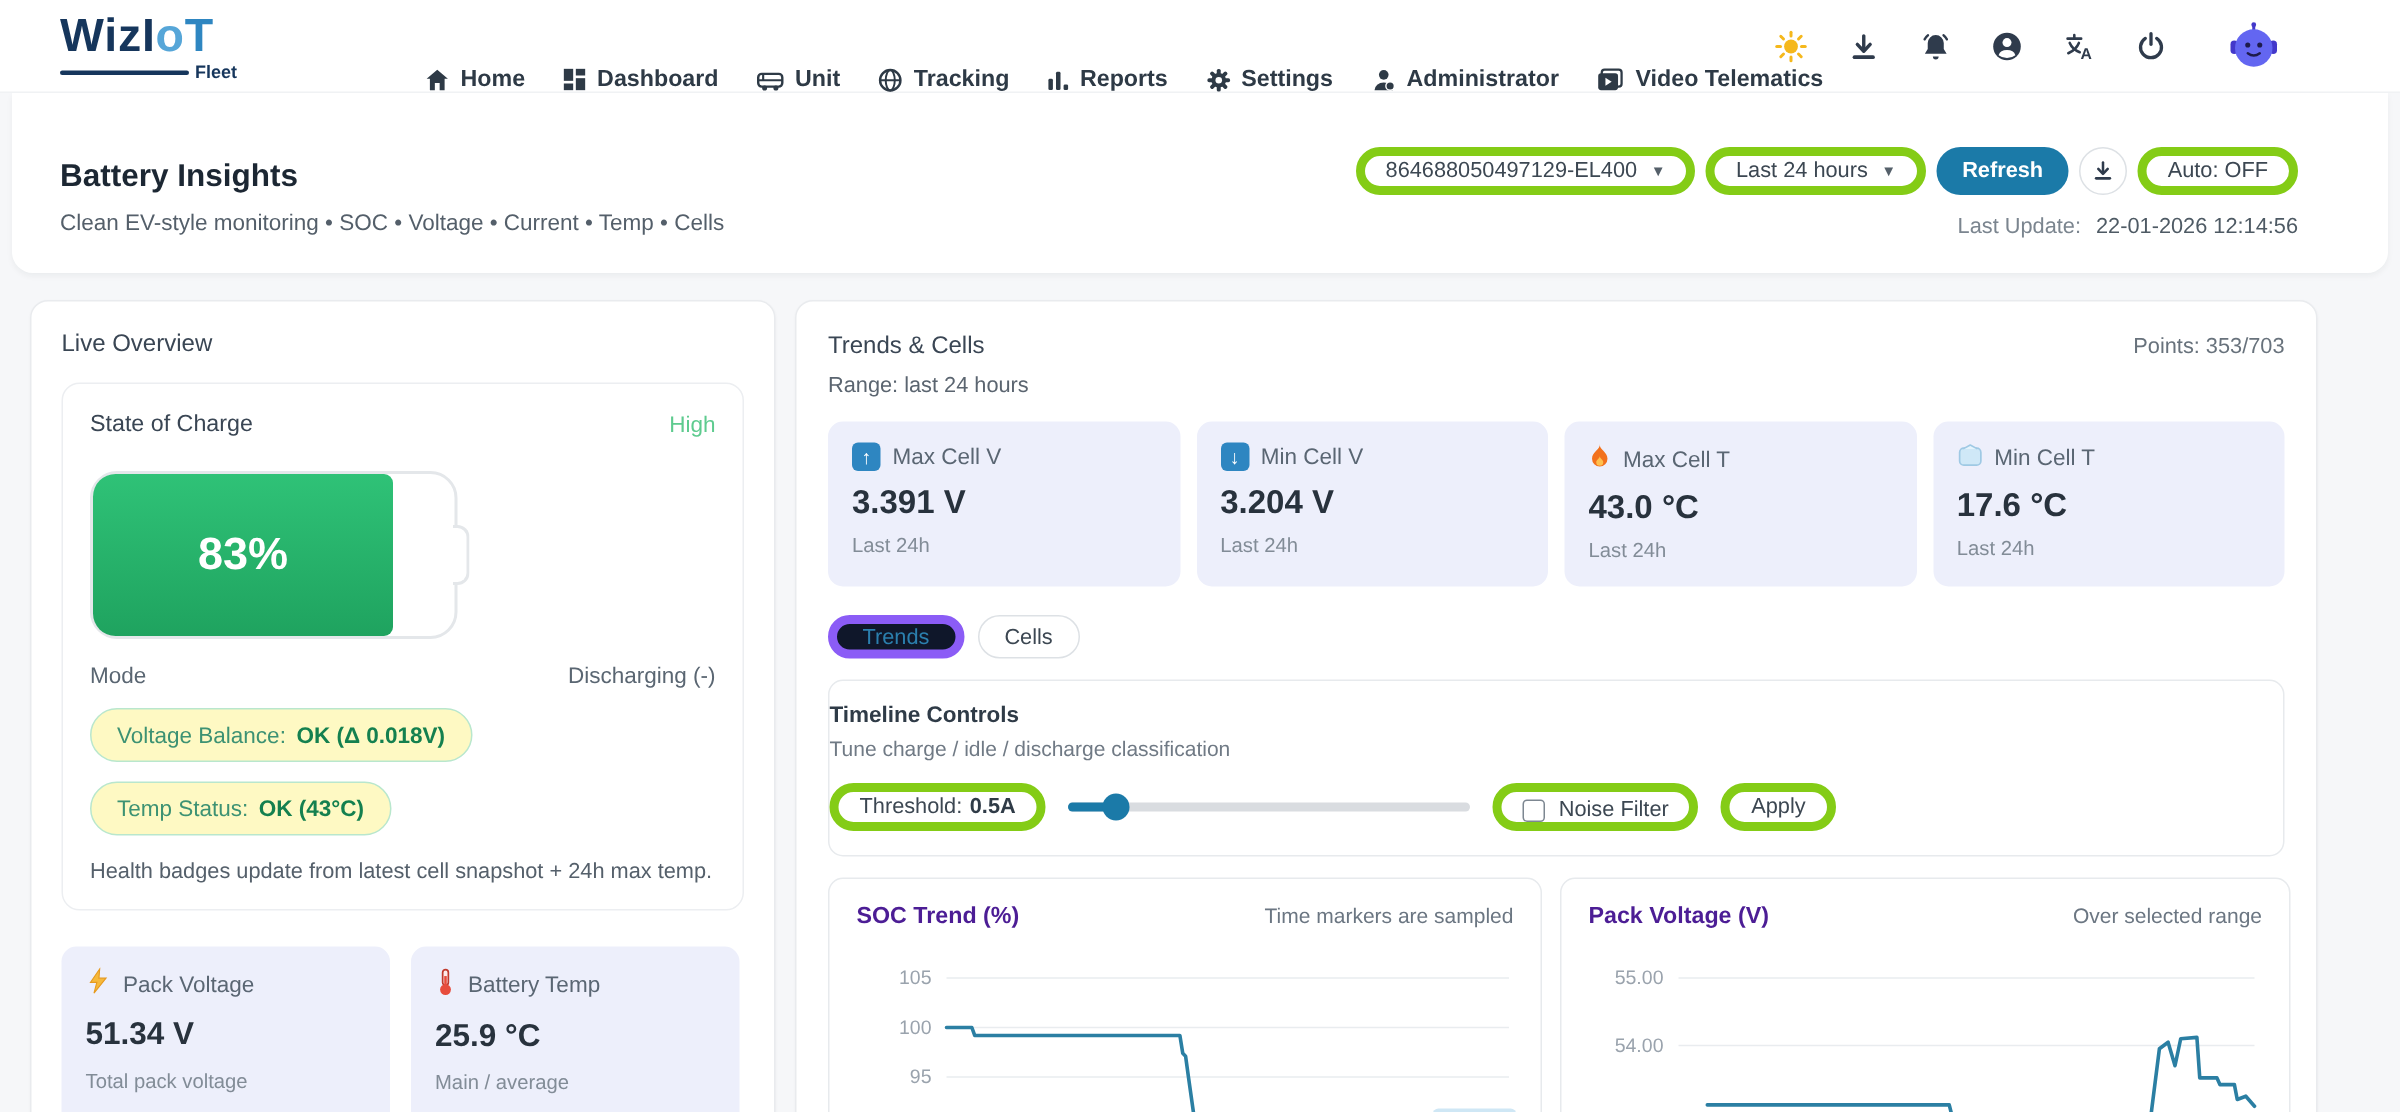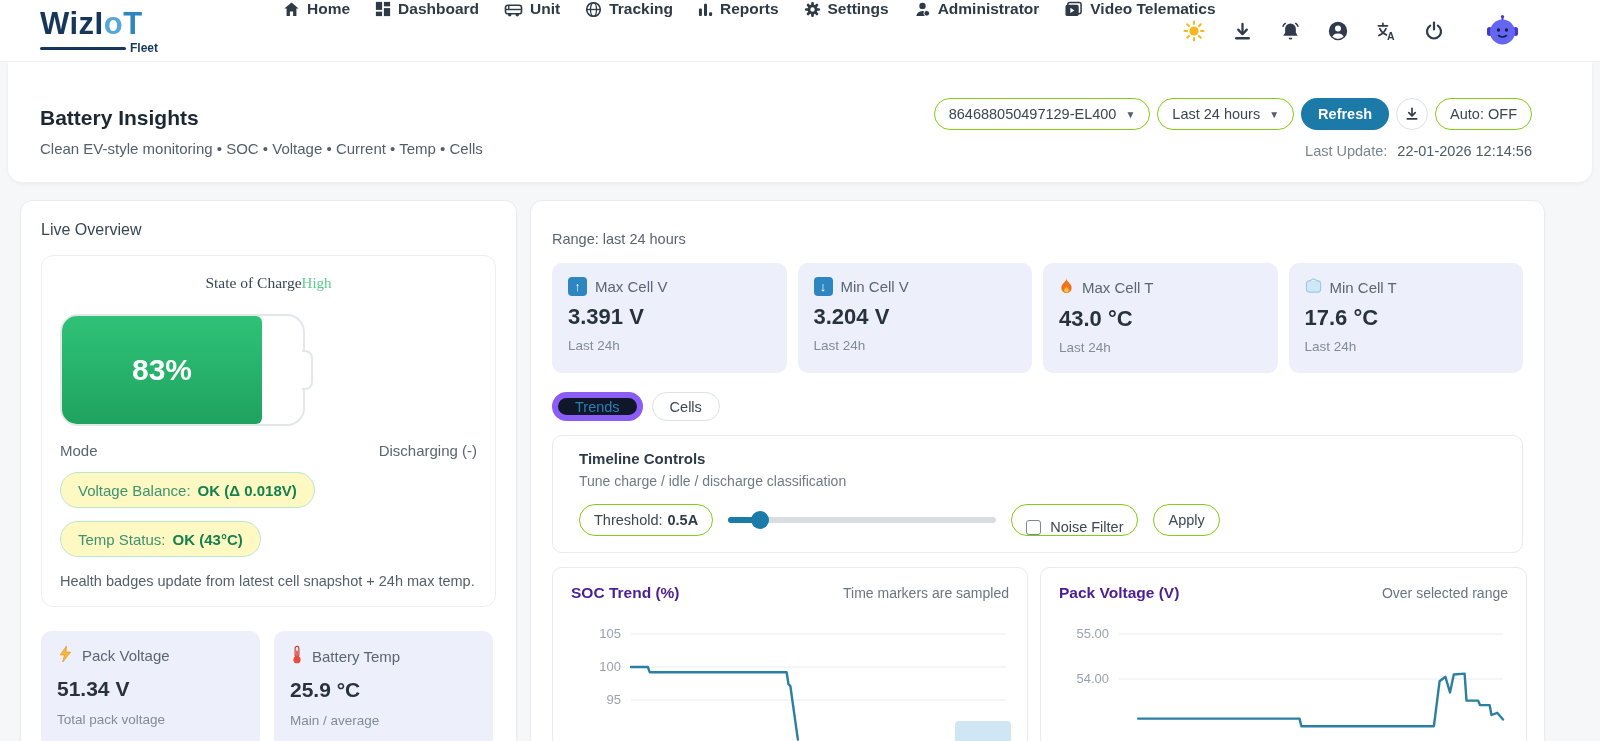--- a/index.html
+++ b/index.html
@@ -9,56 +9,56 @@
   
   .navbar { position:absolute; left:0; top:0; width:1600px; height:62px; background:#fff;
     border-bottom:1px solid #f0f2f4; z-index:5; }
   .logo { position:absolute; left:40px; top:8px; width:150px; cursor:pointer; }
   .logo-text { font-size:31px; font-weight:bold; letter-spacing:.5px; line-height:1; }
   .lg-navy { color:#16365c; } .lg-blue { color:#2e86c1; } .lg-light { color:#56a6d8; }
   .logo-underrow { display:flex; align-items:center; margin-top:2px; }
   .logo-underline { height:3px; background:#16365c; border-radius:2px; flex:0 0 86px; }
   .logo-tagline { font-size:12px; font-weight:bold; color:#16365c; margin-left:4px; }
 
-  .nav-menu { position:absolute; left:283px; top:0; height:62px; display:flex; align-items:flex-start; gap:25px; }
+  .nav-menu { position:absolute; left:283px; top:0; height:62px; display:flex; align-items:flex-end; gap:25px; }
   .nav-item { display:flex; align-items:center; gap:7px; font-size:15.5px; font-weight:bold;
     color:#2e3a46; cursor:pointer; white-space:nowrap; }
   .nav-item svg { display:block; }
 
   .top-icons { position:absolute; left:1183px; top:0; height:62px; display:flex; align-items:center; gap:26px; }
   .ticon { width:22px; height:22px; display:flex; align-items:center; justify-content:center; cursor:pointer; }
   .avatar { position:absolute; left:1486px; top:14px; width:33px; height:33px; cursor:pointer; }
 
   
   .header-band { position:absolute; left:8px; top:62px; width:1584px; height:120px; background:#fff;
     border-radius:0 0 14px 14px; box-shadow:0 2px 4px rgba(20,30,40,.05); }
   .page-title { position:absolute; left:32px; top:44px; font-size:21px; font-weight:bold; color:#1c2733; }
   .page-subtitle { position:absolute; left:32px; top:78px; font-size:15px; color:#545f6a; }
   .header-controls { position:absolute; right:60px; top:36px; display:flex; align-items:center; gap:7px; }
-  .pill { display:inline-flex; align-items:center; height:32px; padding:0 14px; border:1px solid #84cc16;
+  .pill { display:inline-flex; align-items:center; height:32px; padding:0 14px; border:6px solid #84cc16;
     border-radius:17px; background:#fff; font-size:14.5px; color:#3c4752; white-space:nowrap; }
   .pill .chev { margin-left:9px; font-size:10px; color:#55606a; }
   .btn-refresh { height:32px; padding:0 17px; border:none; border-radius:17px; background:#1b7aa8;
     color:#fff; font-size:14.5px; font-weight:bold; display:inline-flex; align-items:center; cursor:pointer; }
   .btn-circle { width:32px; height:32px; border-radius:50%; border:1px solid #dde1e5; background:#fff;
     display:inline-flex; align-items:center; justify-content:center; cursor:pointer; }
   .last-update { position:absolute; right:60px; top:81px; font-size:14.5px; }
   .last-update .lu-label { color:#7b858f; }
   .last-update .lu-value { color:#4e5a64; margin-left:6px; }
 
   
   .panel { position:absolute; background:#fff; border:1px solid #e9ebee; border-radius:12px;
     box-shadow:0 1px 2px rgba(16,24,40,.04); }
   #left-panel  { left:20px;  top:200px; width:497px;  height:620px; padding:20px 20px; }
   #right-panel { left:530px; top:200px; width:1015px; height:620px; padding:21px 21px; }
   .panel-title { font-size:16px; color:#3a4654; }
 
   
   .soc-card { margin-top:16px; border:1px solid #eceef1; border-radius:12px; padding:18px; height:352px; }
-  .soc-head { display:flex; justify-content:center; align-items:center;font-family:Liberation Serif, serif; }
+  .soc-head { display:flex; justify-content:space-between; align-items:center; }
   .soc-label { font-size:15.5px; color:#3a4654; }
   .soc-status { font-size:15px; color:#5ecb8f; }
   .battery { position:relative; width:245px; height:112px; border:2px solid #e4e7ea; border-radius:18px;
     background:#fff; margin-top:22px; }
   .battery-fill { position:absolute; left:0; top:0; height:100%; width:83%;
     background:linear-gradient(180deg,#2fc277,#1fa35f); border-radius:15px 6px 6px 15px;
     display:flex; align-items:center; justify-content:center; color:#fff; font-size:30px; font-weight:bold; }
   .battery-nub { position:absolute; right:-10px; top:50%; transform:translateY(-50%); width:11px; height:40px;
     background:#fff; border:2px solid #e4e7ea; border-left:none; border-radius:0 8px 8px 0; }
   .mode-row { display:flex; justify-content:space-between; margin-top:16px; font-size:15px; color:#5a6672; }
@@ -82,21 +82,21 @@
   .rp-range { font-size:14.5px; color:#5b6570; margin-top:9px; }
   .rcards { display:flex; gap:11px; margin-top:16px; }
   .rcards .statcard { width:235px; height:110px; }
   .rcards .sc-value { margin-top:8px; font-size:22px; }
   .rcards .sc-caption { margin-top:8px; }
   .tabs { display:flex; gap:9px; margin-top:19px; }
   .tab { height:29px; display:inline-flex; align-items:center; padding:0 17px; border-radius:15px;
     font-size:14.5px; cursor:pointer; }
   .tab-active { background:#0f172a; border:6px solid #8b5cf6; color:#2b7fae; }
   .tab-idle { background:#fff; border:1px solid #dde1e5; color:#3c4752; }
-  .timeline-card { margin-top:14px; border:1px solid #e7eaed; border-radius:10px; padding:14px 26px; height:118px; }
+  .timeline-card { margin-top:14px; border:1px solid #e7eaed; border-radius:10px; padding:14px 0; height:118px; }
   .tc-title { font-size:15px; font-weight:bold; color:#2f3b47; }
   .tc-sub { font-size:14px; color:#707a85; margin-top:6px; }
   .tc-row { display:flex; align-items:center; gap:15px; margin-top:15px; }
   .threshold-pill { font-size:14.5px; }
   .threshold-pill .t-val { font-weight:bold; margin-left:5px; color:#2f3b47; }
   .slider { position:relative; width:268px; height:18px; cursor:pointer; }
   .slider-track { position:absolute; left:0; right:0; top:6px; height:6px; background:#d9dce0; border-radius:3px; }
   .slider-fill { position:absolute; left:0; top:6px; height:6px; background:#1b7aa8; border-radius:3px; }
   .slider-handle { position:absolute; top:0; width:18px; height:18px; border-radius:50%; background:#1b7aa8; }
   .noise-pill { gap:9px; cursor:pointer;align-items:flex-end; }
@@ -365,20 +365,24 @@
             </svg></span>
         <span>Battery Temp</span>
       </div>
       <div class="sc-value">25.9 °C</div>
       <div class="sc-caption">Main / average</div>
     </div>
   </div>
 </div>
 
 <div class="panel" id="right-panel">
+  <div class="rp-head">
+    <span class="panel-title">Trends &amp; Cells</span>
+    <span class="rp-points">Points: 353/703</span>
+  </div>
   <div class="rp-range">Range: last 24 hours</div>
 
   <div class="rcards">
     <div class="statcard">
       <div class="sc-head">
         <span class="iconbox">↑</span>
         <span>Max Cell V</span>
       </div>
       <div class="sc-value">3.391 V</div>
       <div class="sc-caption">Last 24h</div>

